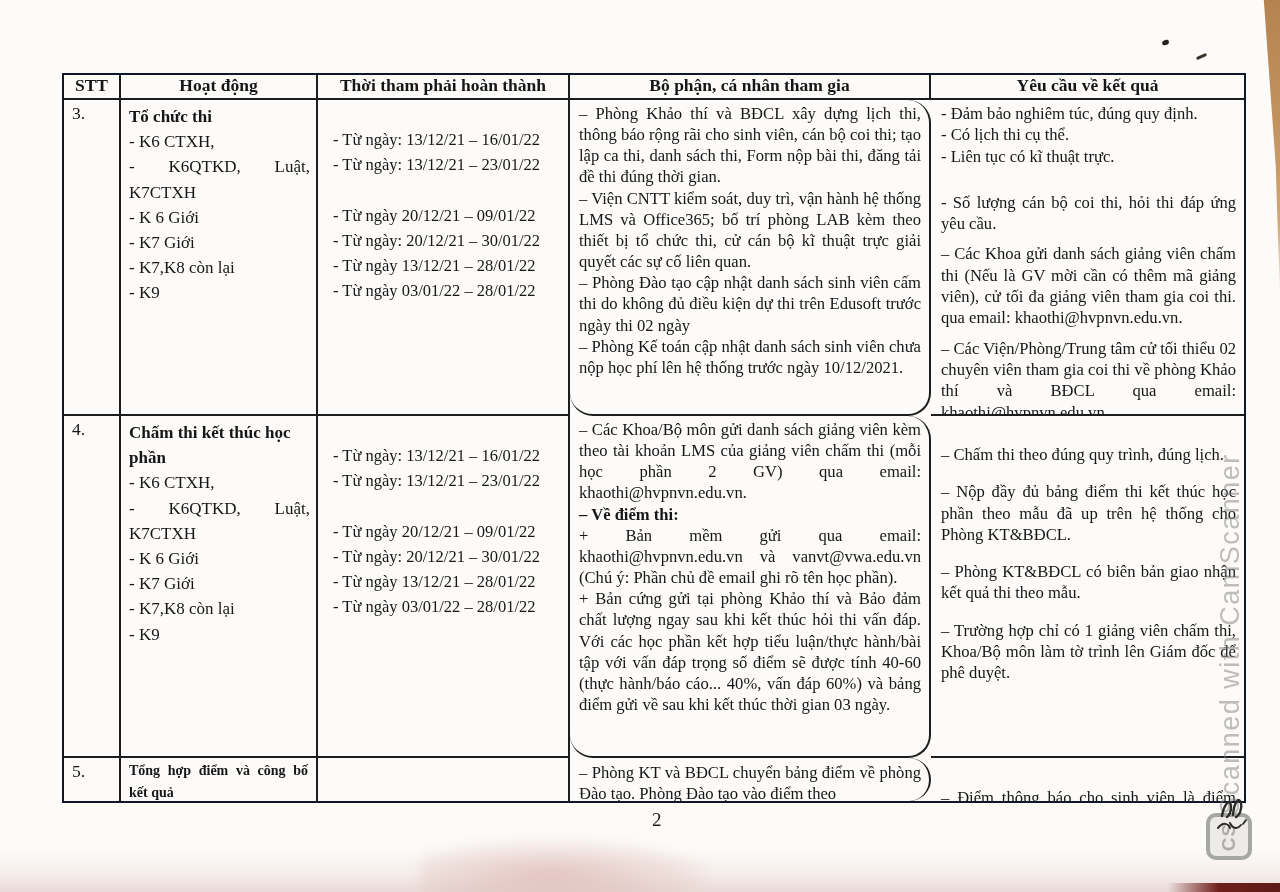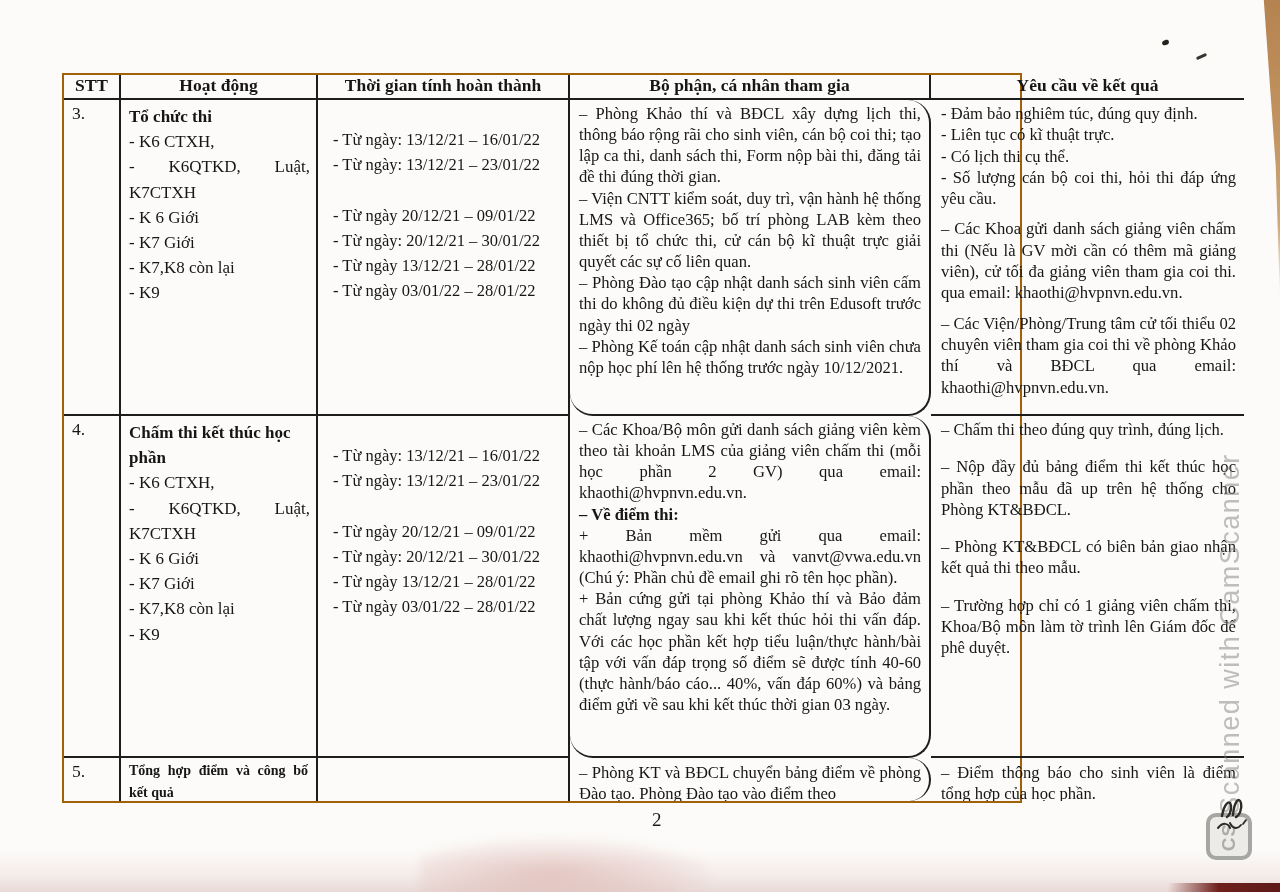--- a/index.html
+++ b/index.html
@@ -29,25 +29,25 @@
   .red-strip {
     position:absolute; left:1168px; top:883px; width:112px; height:9px;
     background:linear-gradient(90deg,rgba(110,30,28,0) 0%,#6e201c 45%,#5d1a17 100%);
     filter:blur(0.5px);
   }
   .ink-dot { position:absolute; left:1162px; top:40px; width:7px; height:5px; background:#26221e; border-radius:60% 40% 55% 45%; transform:rotate(-15deg); }
   .ink-dash { position:absolute; left:1196px; top:55px; width:11px; height:3px; background:#3a332c; border-radius:2px; transform:rotate(-24deg); }
 
   
   .table {
-    position:absolute; left:62px; top:73px; width:960px;
+    position:absolute; left:62px; top:73px; width:1184px;
     display:grid;
     grid-template-columns:57px 197px 252px 361px 313px;
     grid-template-rows:25px 316px 342px 43px;
-    border:2px solid #a16207;
+    border:2px solid #0f172a;
   }
   .cell {
     border-right:2px solid #1d1d1d;
     border-bottom:2px solid #1d1d1d;
     overflow:hidden;
   }
   .cell.last { border-right:none; }
   .cell.bottomrow { border-bottom:none; }
   .hdr {
     font-weight:bold; font-size:17.5px; text-align:center;
@@ -56,21 +56,21 @@
   }
   .c-stt { font-size:17.5px; padding:3px 0 0 8px; }
   .c-act { font-size:17px; padding:4px 6px 0 8px; line-height:25.2px; }
   .c-act .title { font-weight:bold; }
   .c-act .item { height:25.2px; }
   .c-act .spread { text-align:justify; text-align-last:justify; }
   .c-date { font-size:16.5px; padding:30px 4px 0 7px; }
   .c-date .line { height:25.2px; white-space:nowrap;margin-left:8px; }
   .c-part { font-size:16.6px; line-height:21.15px; padding:3px 8px 0 9px; text-align:justify;border-radius:23px; }
   .c-req  { font-size:16.6px; line-height:21.3px; padding:3px 8px 0 10px; }
-  .c-req .just { text-align:justify; }
+  .c-req .just { text-align:justify;margin-top:25px; }
   .c-req .gap { margin-top:9px; }
   .c-req .gap-sm { margin-top:16px; }
   .bold { font-weight:bold; }
   .r5-title { font-weight:bold; font-size:14px; line-height:21.5px; padding:2px 8px 0 8px; text-align:justify; }
   .r5-text { padding-top:4px; }
 
   .page-number { position:absolute; left:652px; top:809px; font-size:19px; color:#1b1b1b; }
 
   
   .watermark {
@@ -100,21 +100,21 @@
 <div class="bottom-shade"></div>
 <div class="pink-blob"></div>
 <div class="red-strip"></div>
 <div class="ink-dot"></div>
 <div class="ink-dash"></div>
 
 <div class="table">
 
   <div class="cell hdr">STT</div>
   <div class="cell hdr">Hoạt động</div>
-  <div class="cell hdr">Thời gian tính hoàn thành</div>
+  <div class="cell hdr">Thời tham phải hoàn thành</div>
   <div class="cell hdr">Bộ phận, cá nhân tham gia</div>
   <div class="cell hdr last">Yêu cầu về kết quả</div>
 
   <div class="cell c-stt">3.</div>
   <div class="cell c-act">
     <div class="title">Tổ chức thi</div>
     <div class="item">- K6 CTXH,</div>
     <div class="item spread">- K6QTKD, Luật,</div>
     <div class="item">K7CTXH</div>
     <div class="item">- K 6 Giới</div>
@@ -132,22 +132,22 @@
     <div class="line">- Từ ngày 03/01/22 – 28/01/22</div>
   </div>
   <div class="cell c-part">
     <div>– Phòng  Khảo thí và BĐCL xây dựng lịch thi, thông báo rộng rãi cho sinh viên, cán bộ coi thi; tạo lập ca thi, danh sách thi, Form nộp bài thi, đăng tải đề thi đúng thời gian.</div>
     <div>– Viện CNTT kiểm soát, duy trì, vận hành hệ thống LMS và Office365; bố trí phòng LAB kèm theo thiết bị tổ chức thi, cử cán bộ kĩ thuật trực giải quyết các sự cố liên quan.</div>
     <div>– Phòng Đào tạo cập nhật danh sách sinh viên cấm thi do không đủ điều kiện dự thi trên Edusoft trước ngày thi 02 ngày</div>
     <div>– Phòng Kế toán cập nhật danh sách sinh viên chưa nộp học phí lên hệ thống trước ngày 10/12/2021.</div>
   </div>
   <div class="cell c-req last">
     <div>- Đảm bảo nghiêm túc, đúng quy định.</div>
+    <div>- Có lịch thi cụ thể.</div>
     <div>- Liên tục có kĩ thuật trực.</div>
-    <div>- Có lịch thi cụ thể.</div>
     <div class="just">- Số lượng cán bộ coi thi, hỏi thi đáp ứng yêu cầu.</div>
     <div class="just gap">– Các Khoa gửi danh sách giảng viên chấm thi (Nếu là GV mời cần có thêm mã giảng viên), cử tối đa giảng viên tham gia coi thi. qua email: khaothi@hvpnvn.edu.vn.</div>
     <div class="just gap">– Các Viện/Phòng/Trung tâm cử tối thiểu 02 chuyên viên tham gia coi thi về phòng Khảo thí và BĐCL qua email: khaothi@hvpnvn.edu.vn.</div>
   </div>
 
   <div class="cell c-stt r4">4.</div>
   <div class="cell c-act r4">
     <div class="title">Chấm thi kết thúc học phần</div>
     <div class="spacer"></div>
     <div class="item">- K6 CTXH,</div>

